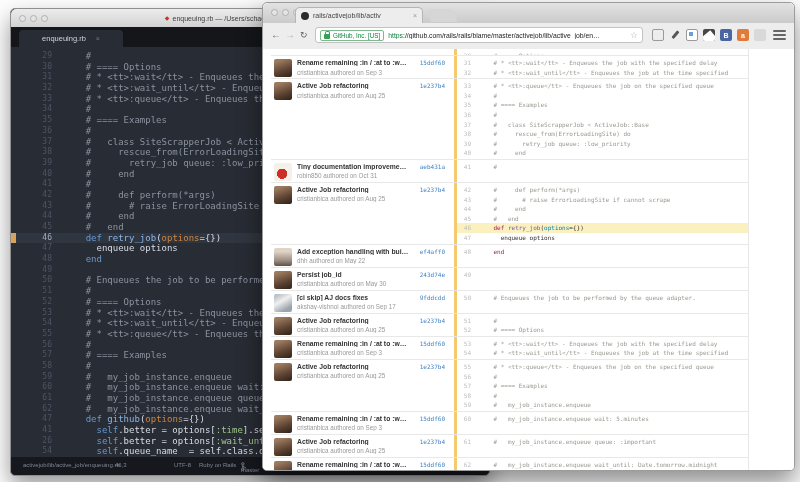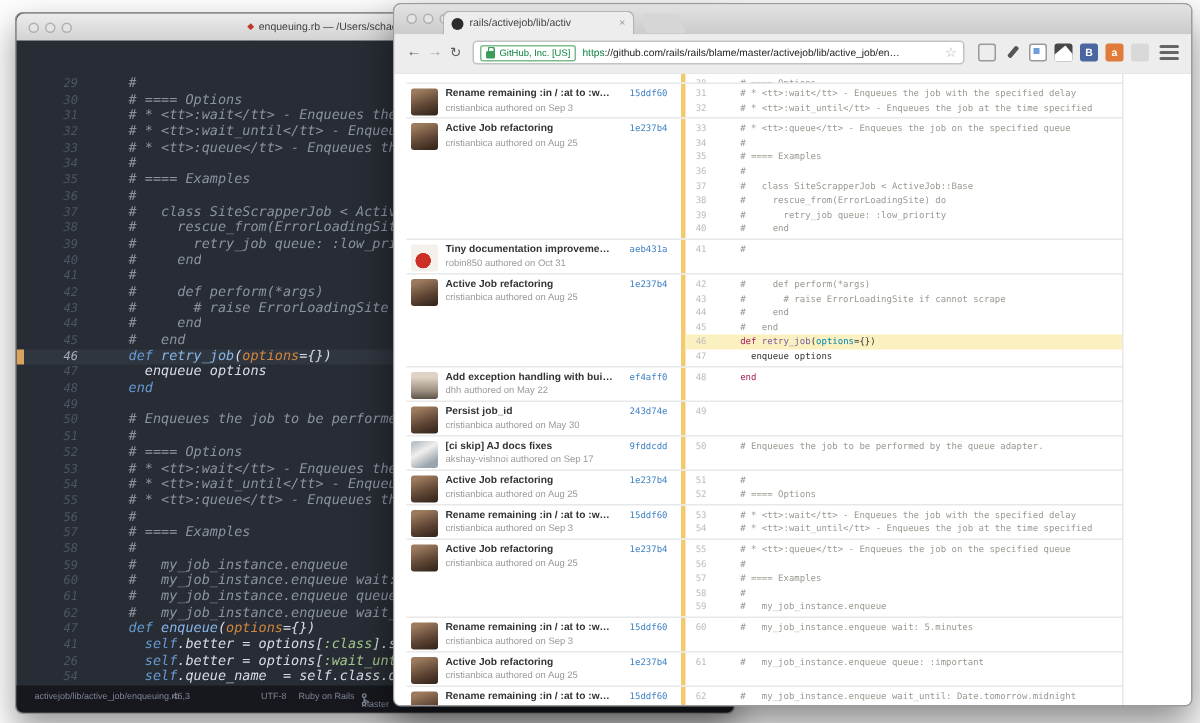--- a/index.html
+++ b/index.html
@@ -13,21 +13,21 @@
     border-radius:5px 5px 0 0;position:relative;display:flex;align-items:center;justify-content:center;}
   .lights{position:absolute;left:8px;top:6px;display:flex;gap:4px;}
   .light{width:7px;height:7px;border-radius:50%;border:1px solid #b0b0b0;background:#e4e4e4;box-sizing:border-box;}
   #editor-title{font-size:7px;color:#3f3f3f;display:flex;align-items:center;gap:3px;}
   .gem-icon{color:#c0392b;font-size:6px;line-height:6px;}
   #editor-tabbar{height:20px;background:#141619;display:flex;align-items:flex-end;}
   #editor-tab{margin-left:8px;width:104px;height:17px;background:#282c34;border-radius:4px 4px 0 0;
     display:flex;align-items:center;justify-content:center;gap:10px;font-size:7.5px;color:#cfd3da;}
   #editor-tab .tab-close{color:#778;font-size:7px;}
   #editor-code{position:absolute;top:38px;left:0;right:0;bottom:18px;overflow:hidden;padding-top:4px;}
-  .ed-line{display:flex;height:10.7px;line-height:10.7px;font-family:"DejaVu Sans Mono",monospace;font-style:italic;}
+  .ed-line{display:flex;height:10.7px;line-height:10.7px;font-family:"DejaVu Sans Mono",monospace;}
   .ed-gutter{width:5px;flex:none;}
   .ed-num{width:36px;flex:none;text-align:right;padding-right:12px;color:#4d5564;font-size:8px;}
   .ed-text{white-space:pre;font-size:9px;color:#d8dce6;overflow:hidden;}
   .ed-line.active{background:#30363f;}
   .ed-line.active .ed-gutter{background:#d9a35f;}
   .ed-line.active .ed-num{color:#a3adbf;}
   .t-cm{color:#8b93a1;} .t-kw{color:#659ad2;} .t-fn{color:#87b6e8;}
   .t-pr{color:#d0863f;} .t-sy{color:#a3c98b;} .t-tx{color:#d8dce6;}
   #editor-status{position:absolute;left:0;right:0;bottom:0;height:18px;background:#16181d;
     border-radius:0 0 5px 5px;color:#7d8594;font-size:6px;}
@@ -104,20 +104,26 @@
     <div class="lights">
       <span class="light"></span>
       <span class="light"></span>
       <span class="light"></span>
     </div>
     <div id="editor-title">
       <span class="gem-icon">◆</span>
       <span>enqueuing.rb — /Users/schacon/github/rails — Atom</span>
     </div>
   </div>
+  <div id="editor-tabbar">
+    <div id="editor-tab">
+      <span>enqueuing.rb</span>
+      <span class="tab-close">×</span>
+    </div>
+  </div>
   <div id="editor-code">
       <div class="ed-line">
         <span class="ed-gutter"></span>
         <span class="ed-num">29</span>
         <span class="ed-text"><span class="t-cm">    #</span></span>
       </div>
       <div class="ed-line">
         <span class="ed-gutter"></span>
         <span class="ed-num">30</span>
         <span class="ed-text"><span class="t-cm">    # ==== Options</span></span>
@@ -278,26 +284,26 @@
         <span class="ed-text"><span class="t-cm">    #   my_job_instance.enqueue queue: :important</span></span>
       </div>
       <div class="ed-line">
         <span class="ed-gutter"></span>
         <span class="ed-num">62</span>
         <span class="ed-text"><span class="t-cm">    #   my_job_instance.enqueue wait_until: Date.tomorrow.midnight</span></span>
       </div>
       <div class="ed-line">
         <span class="ed-gutter"></span>
         <span class="ed-num">47</span>
-        <span class="ed-text"><span class="t-kw">    def </span><span class="t-fn">enqueue</span><span class="t-tx">(</span><span class="t-pr">options</span><span class="t-tx">={})</span></span>
+        <span class="ed-text"><span class="t-kw">    def </span><span class="t-fn">github</span><span class="t-tx">(</span><span class="t-pr">options</span><span class="t-tx">={})</span></span>
       </div>
       <div class="ed-line">
         <span class="ed-gutter"></span>
         <span class="ed-num">41</span>
-        <span class="ed-text"><span class="t-kw">      self</span><span class="t-tx">.better = options[</span><span class="t-sy">:class</span><span class="t-tx">].seconds.from_now</span></span>
+        <span class="ed-text"><span class="t-kw">      self</span><span class="t-tx">.better = options[</span><span class="t-sy">:time</span><span class="t-tx">].seconds.from_now</span></span>
       </div>
       <div class="ed-line">
         <span class="ed-gutter"></span>
         <span class="ed-num">26</span>
         <span class="ed-text"><span class="t-kw">      self</span><span class="t-tx">.better = options[</span><span class="t-sy">:wait_until</span><span class="t-tx">].to_time</span></span>
       </div>
       <div class="ed-line">
         <span class="ed-gutter"></span>
         <span class="ed-num">54</span>
         <span class="ed-text"><span class="t-kw">      self</span><span class="t-tx">.queue_name  = self.class.queue_name</span></span>

